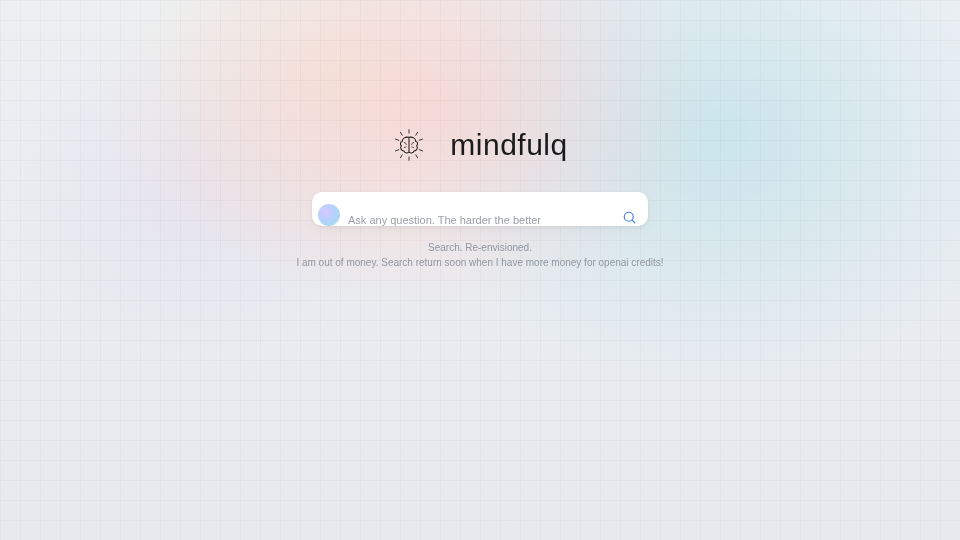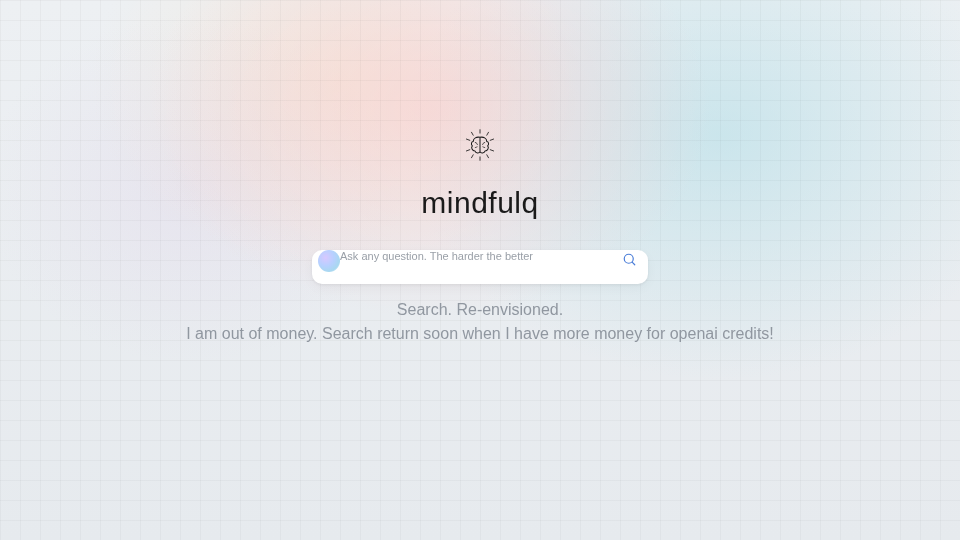--- a/index.html
+++ b/index.html
@@ -45,21 +45,20 @@
       flex-direction: column;
       align-items: center;
       padding-top: 128px;
     }
     
     .logo-row {
       display: flex;
       align-items: center;
       gap: 24px;
       margin-bottom: 30px;
-      flex-direction: column;
     }
     
     .brain-icon {
       width: 34px;
       height: 34px;
       position: relative;
       flex-shrink: 0;
     }
     
     .wordmark {
@@ -69,24 +68,24 @@
       letter-spacing: 0.5px;
       font-family: 'Helvetica Neue', Arial, sans-serif;
     }
     
     .search-bar {
       width: 336px;
       height: 34px;
       background: #ffffff;
       border-radius: 10px;
       display: flex;
-      align-items: flex-start;
+      align-items: flex-end;
       padding: 0 10px 0 6px;
       box-shadow: 0 1px 3px rgba(0,0,0,0.06), 0 4px 12px rgba(0,0,0,0.04);
-      gap: 0;
+      gap: 8px;
     }
     
     .orb {
       width: 22px;
       height: 22px;
       border-radius: 50%;
       background: radial-gradient(circle at 35% 35%, #d8c8ff 0%, #b8d0ff 40%, #a8d8f0 70%, rgba(200,220,255,0.2) 100%);
       filter: blur(0.5px);
       flex-shrink: 0;
     }
@@ -109,21 +108,21 @@
       height: 18px;
       display: flex;
       align-items: center;
       justify-content: center;
       cursor: pointer;
       flex-shrink: 0;
     }
     
     .tagline {
       margin-top: 14px;
-      font-size: 16px;
+      font-size: 10px;
       color: #9097a0;
       text-align: center;
       line-height: 1.5;
     }
     
     .tagline-line {
       display: block;
     }
   </style>
 </head>

